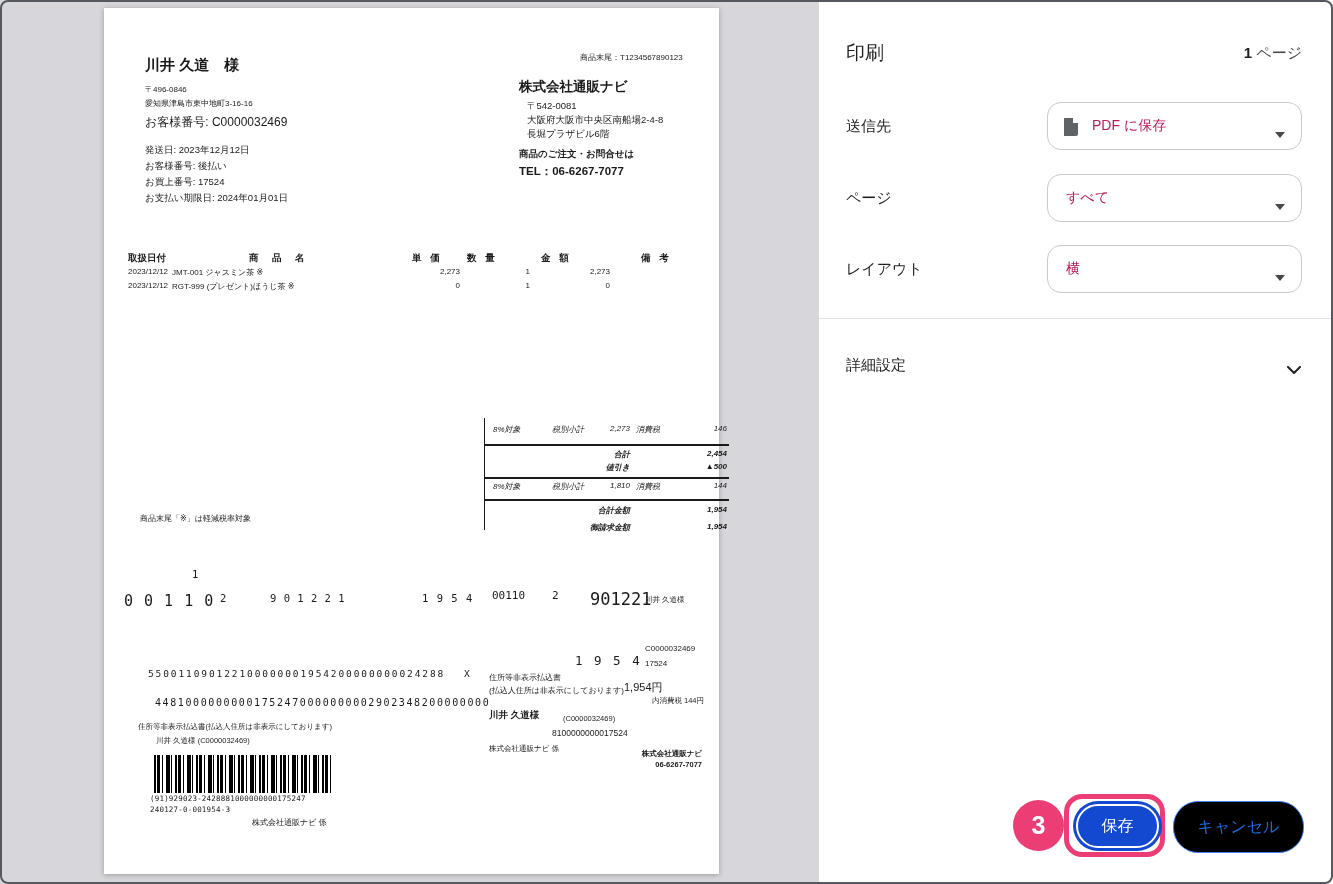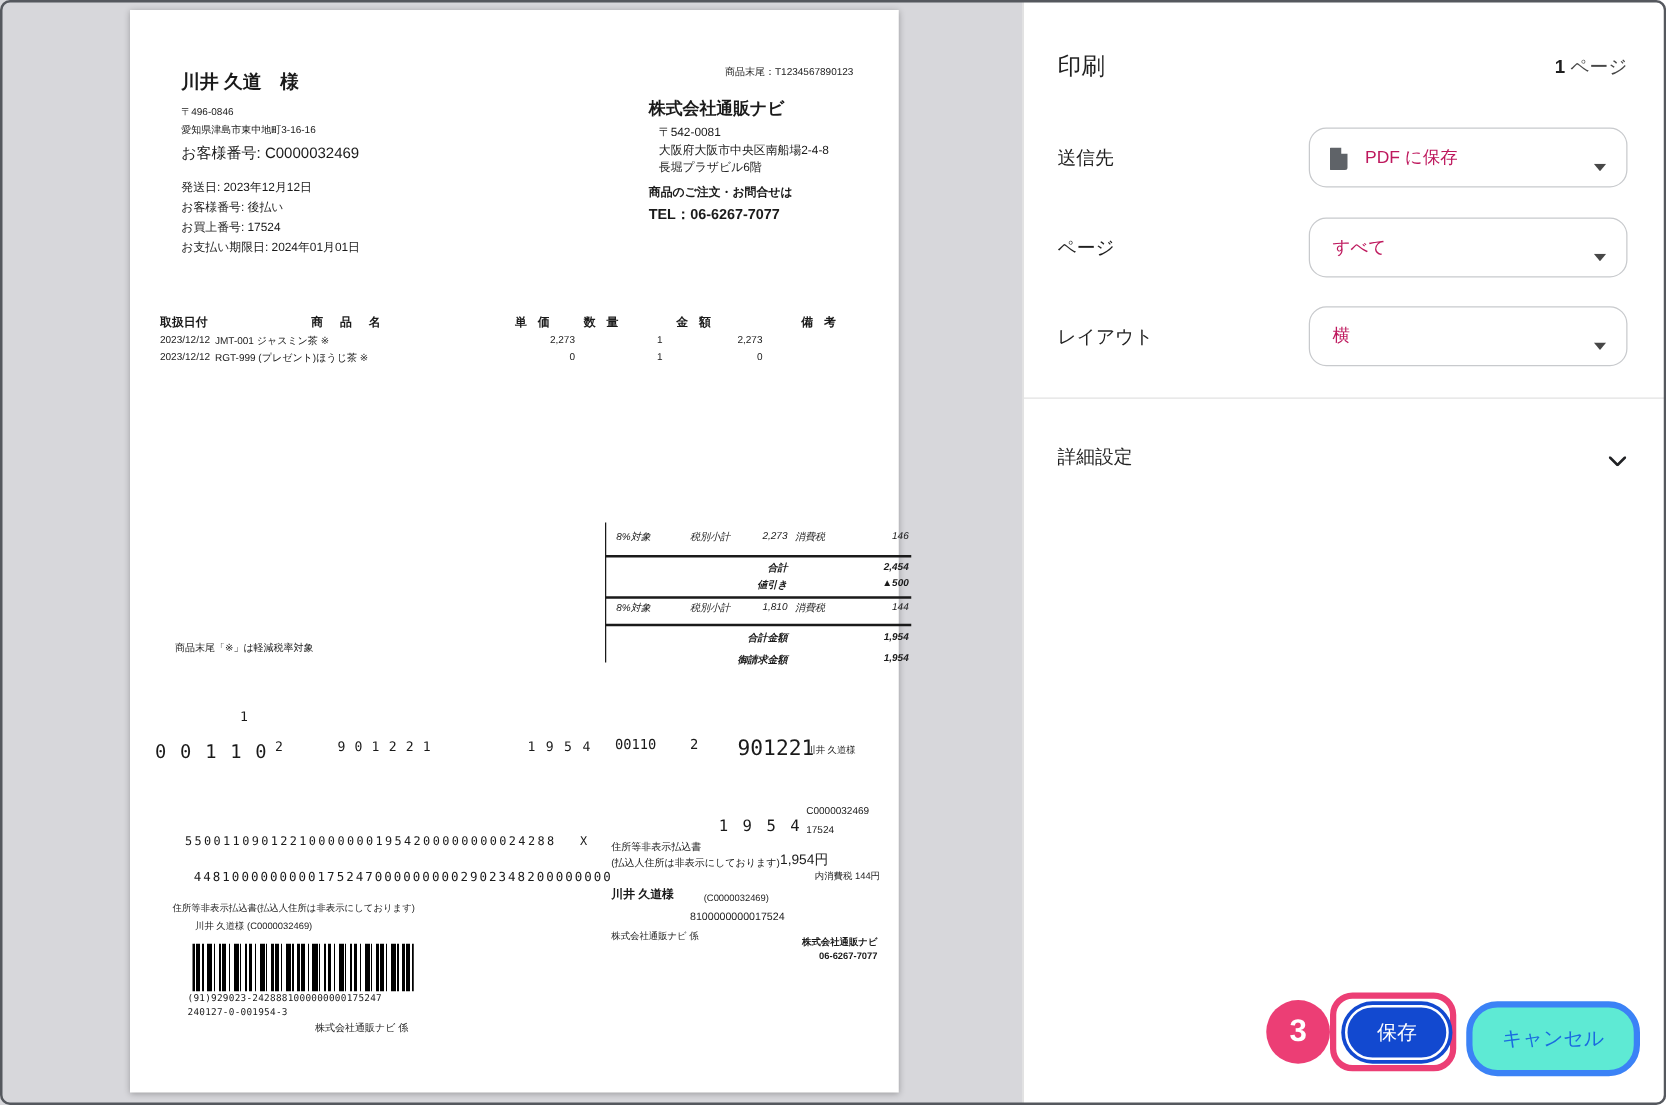--- a/index.html
+++ b/index.html
@@ -40,21 +40,21 @@
     position:absolute;left:228px;width:255px;height:48px;border:1px solid #c8cacd;border-radius:14px;
     background:#fff;display:flex;align-items:center;cursor:pointer;box-sizing:border-box;
   }
   .select .val{font-size:14px;color:#be185d;margin-left:18px;}
   .select .caret{position:absolute;right:16px;top:21px;}
   .divider{position:absolute;left:0;width:515px;height:1px;background:#e2e2e2;}
   .more-row{position:absolute;left:0;top:338px;width:515px;height:52px;cursor:pointer;}
 
   .btn-cancel{
     position:absolute;left:354px;top:801px;width:129px;height:50px;border-radius:25px;
-    background:#5eead4;border:5px solid #3b82f6;color:#1a6be0;font-size:16px;
+    background:#000000;border:1px solid #3b82f6;color:#1a6be0;font-size:16px;
     display:flex;align-items:center;justify-content:center;cursor:pointer;
   }
   .annot-rect{
     position:absolute;left:245px;top:794px;width:101px;height:63px;border:5px solid #ec3e75;
     border-radius:18px;box-sizing:border-box;z-index:2;
   }
   .btn-save{
     position:absolute;left:254px;top:801px;width:89px;height:50px;border-radius:26px;
     background:#1249d0;color:#fff;font-size:16px;display:flex;align-items:center;justify-content:center;
     cursor:pointer;z-index:3;

